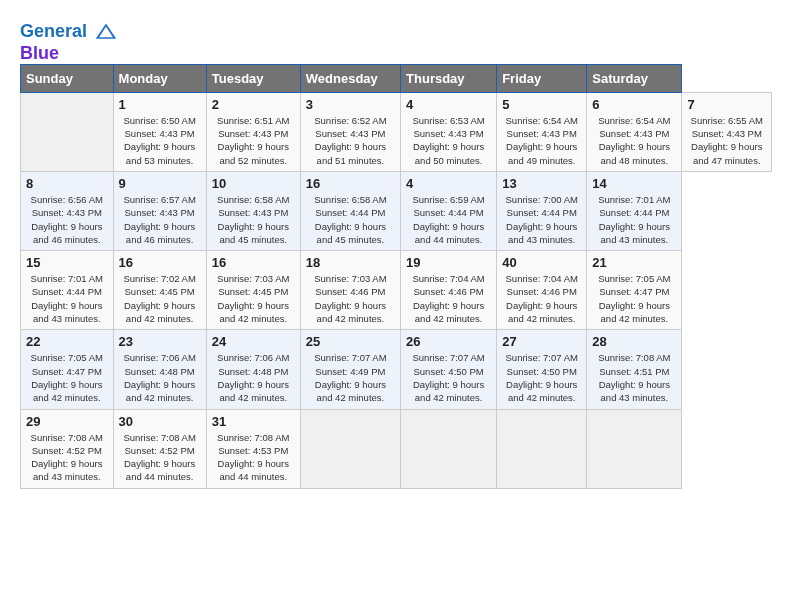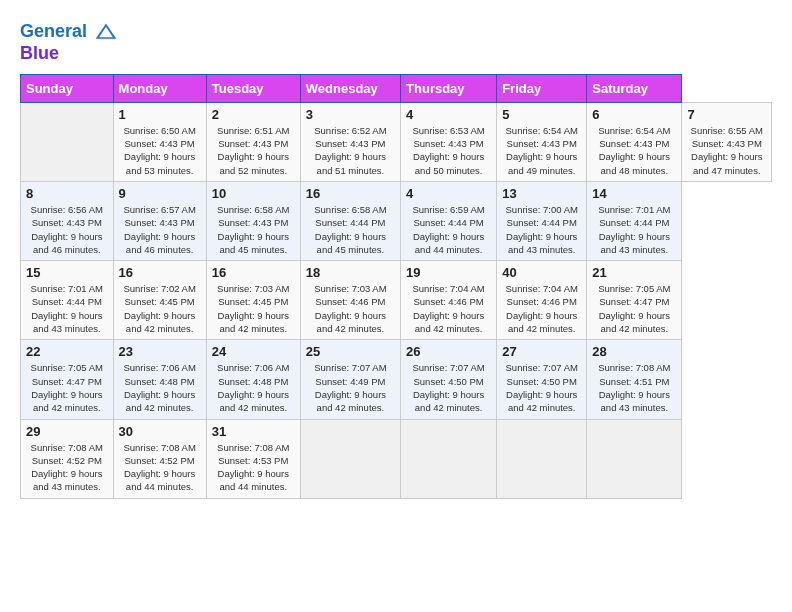--- a/index.html
+++ b/index.html
@@ -7,21 +7,20 @@
       font-family: Arial, sans-serif;
       background: #fff;
       width: 792px;
       min-height: 612px;
       padding: 20px;
     }
     .header {
       display: flex;
       justify-content: space-between;
       align-items: flex-start;
-      margin-bottom: 10px;
     }
     .logo {
       display: flex;
       align-items: center;
     }
     .logo-text {
       font-size: 18px;
       font-weight: bold;
       color: #333;
       line-height: 1.1;
@@ -43,21 +42,21 @@
     .location {
       font-size: 14px;
       color: #555;
     }
     table {
       width: 100%;
       border-collapse: collapse;
       font-size: 11px;
     }
     thead tr th {
-      background-color: #d946ef;
+      background-color: #737373;
       color: white;
       padding: 6px 5px;
       text-align: left;
       font-size: 13px;
       font-weight: bold;
       border: 1px solid #1a5fb0;
       margin-top: 26px;
     }
     tbody tr td {
       border: 1px solid #ccc;

